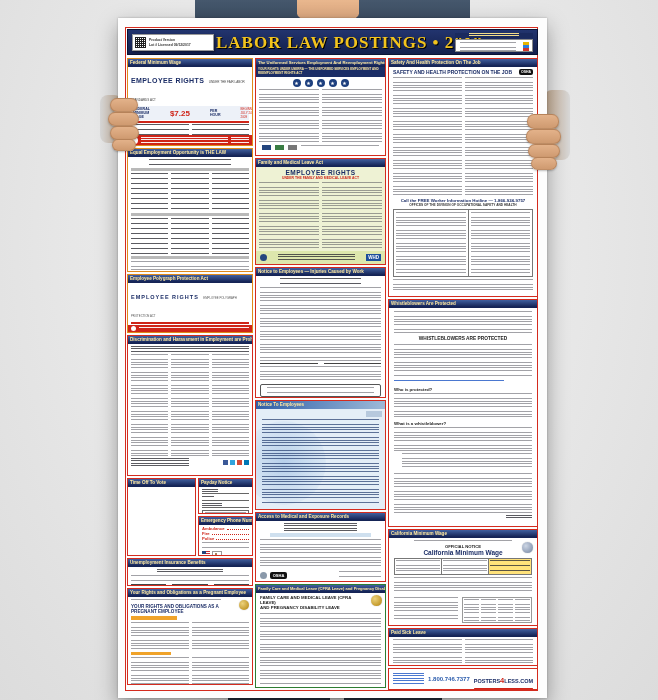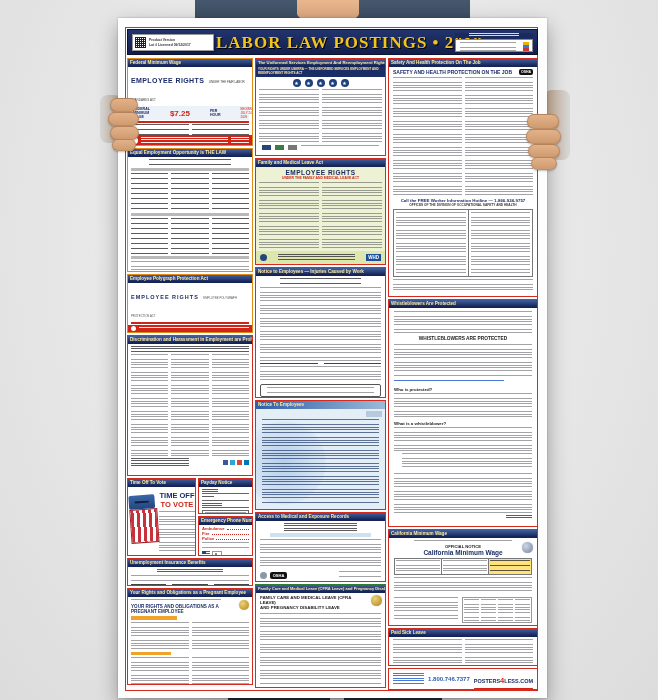--- a/index.html
+++ b/index.html
@@ -162,33 +162,20 @@
           <div class="chip" style="width:5px;height:5px;background:#3b5998;"></div>
           <div class="chip" style="width:5px;height:5px;background:#30a3dc;"></div>
           <div class="chip" style="width:5px;height:5px;background:#d34836;"></div>
           <div class="chip" style="width:5px;height:5px;background:#0077b5;"></div>
         </div>
       </div>
     </div>
 
     <div class="s" style="left:9px;top:460px;width:69px;height:78px;">
       <div class="hd">Time Off To Vote</div>
-      <div style="position:relative;height:68px;">
-        <div style="position:absolute;left:2px;top:8px;width:28px;height:50px;transform:rotate(-4deg);">
-          <div style="width:26px;height:14px;background:linear-gradient(180deg,#3b66a8,#24457e);border-radius:2px;position:relative;">
-            <div style="position:absolute;left:6px;top:6px;width:14px;height:2px;background:#101f3e;"></div>
-          </div>
-          <div style="width:28px;height:34px;background:repeating-linear-gradient(90deg,#c8313a 0 3px,#fff 3px 6px);border:1px solid #a02028;box-sizing:border-box;"></div>
-        </div>
-        <div style="position:absolute;left:31px;top:4px;width:36px;text-align:center;">
-          <div style="font-weight:bold;font-size:7.5px;color:#1b2d66;">TIME OFF</div>
-          <div style="font-weight:bold;font-size:7.5px;color:#cf2418;">TO VOTE</div>
-          <div class="tl light" style="height:44px;margin-top:2px;"></div>
-        </div>
-      </div>
     </div>
 
     <div class="s" style="left:80px;top:460px;width:55px;height:36px;">
       <div class="hd">Payday Notice</div>
       <div style="padding:2px 3px;">
         <div style="border-bottom:.5px solid #666;height:4px;margin-bottom:2px;">
             <div class="tl" style="width:16px;height:3px;"></div>
           </div>
         <div style="border-bottom:.5px solid #666;height:4px;margin-bottom:2px;">
             <div class="tl" style="width:12px;height:3px;"></div>

